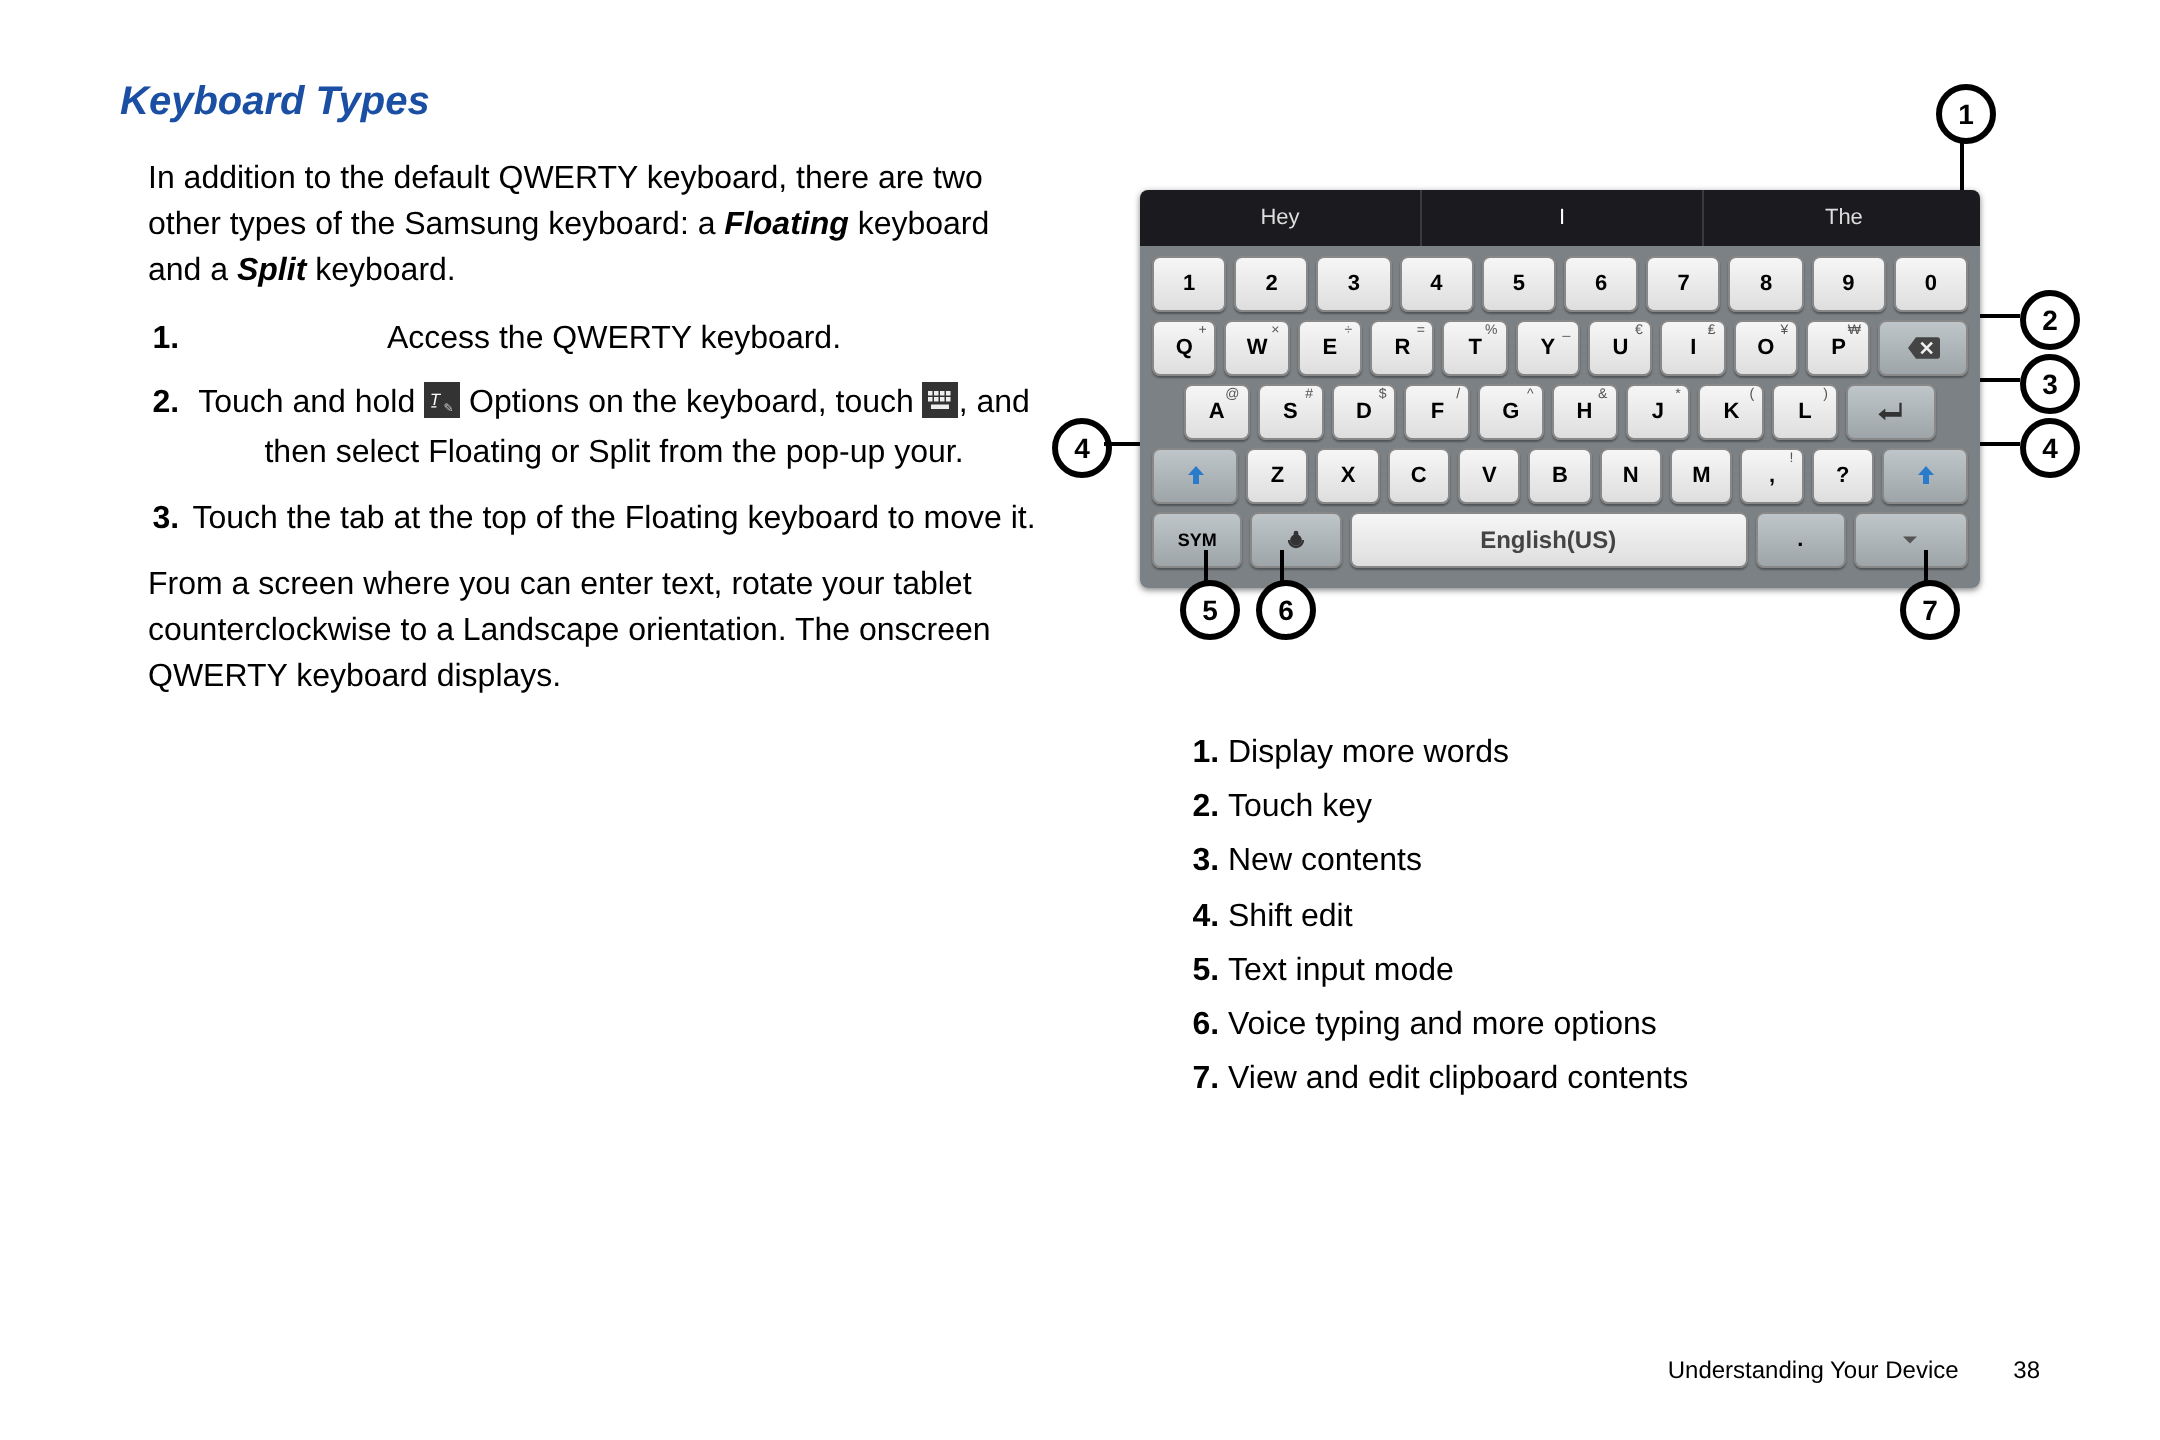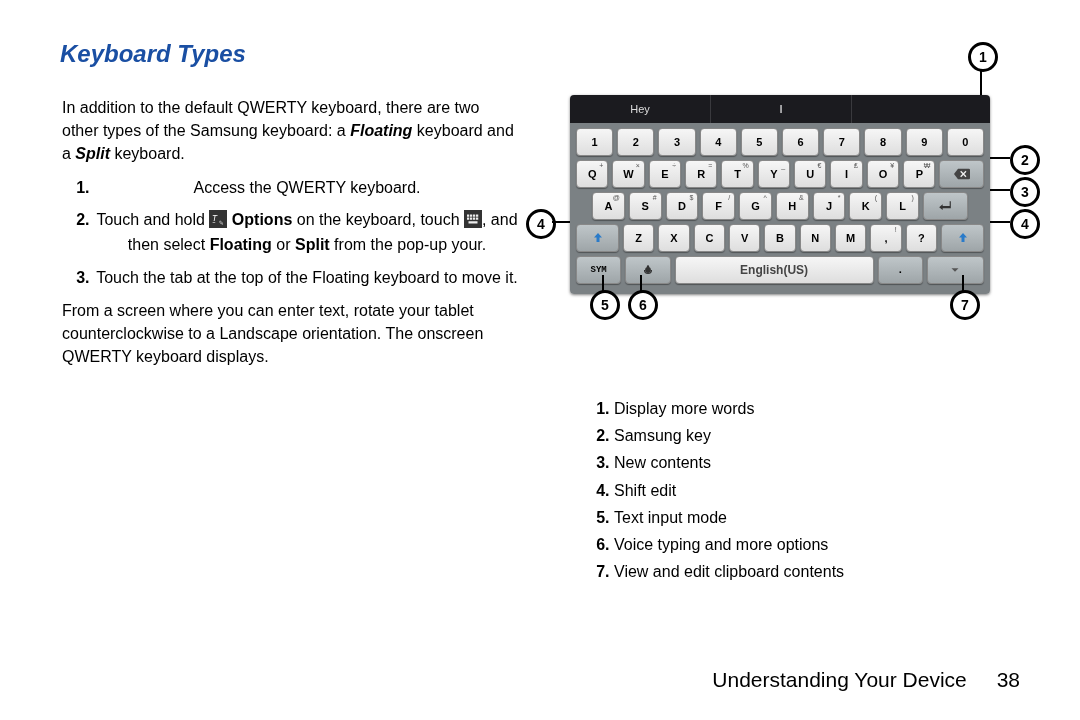--- a/index.html
+++ b/index.html
@@ -1,51 +1,51 @@
 <!DOCTYPE html>
 <html><head>
 <meta charset="utf-8">
 <style>
   html,body{margin:0;padding:0;width:1080px;height:720px;background:#fff;font-family:Arial,Helvetica,sans-serif;color:#000;}
   .page{position:relative;width:1080px;height:720px;box-sizing:border-box;padding:40px 60px 30px 60px;}
   .cols{display:flex;gap:40px;}
   .col-left{flex:0 0 460px;}
   .col-right{flex:1;position:relative;}
-  h2.blue{color:#1a4fa3;font-style:italic;font-weight:800;font-size:24px;margin:0 0 28px 0;}
+  h2.blue{color:#1a4fa3;font-style:italic;font-weight:800;font-size:20px;margin:0 0 15px 0;}
   h3.blue{color:#1a4fa3;font-weight:800;font-style:italic;font-size:16px;margin:22px 0 8px 0;}
-  p.body{font-size:16px;line-height:1.45;margin:0 0 10px 2px;}
+  p.body{font-size:16px;line-height:1.45;margin:0 0 10px 14px;}
   ol.steps{margin:0 0 0 14px;padding-left:20px;font-size:16px;line-height:1.55;}
   ol.steps > li{margin-bottom:8px;text-align:center;}
   ol.steps > li::marker{font-weight:bold;}
-  .bold{font-weight:bold;}
+  .bold{font-weight:normal;}
   .italic{font-style:italic;font-weight:bold;}
   .inline-icon{display:inline-block;width:18px;height:18px;border-radius:3px;background:#333;vertical-align:-3px;}
   .inline-icon svg{width:100%;height:100%;}
   .kb-wrap{position:relative;width:420px;height:184px;margin-top:55px;margin-left:10px;}
   .kb{position:absolute;left:0;top:0;width:420px;border-radius:4px;overflow:hidden;box-shadow:0 1px 3px rgba(0,0,0,.5);}
   .kb-suggest{display:flex;background:#1b1b1f;height:28px;align-items:flex-start;font-size:11px;color:#ddd;}
   .kb-suggest .word{flex:0 0 33.33%;text-align:center;border-right:1px solid #3a3a3e;line-height:28px;}
   .kb-suggest .mid{color:#fff;}
   .kb-body{background:#7b8184;padding:5px 6px 6px 6px;}
   .krow{display:flex;gap:4px;justify-content:center;margin-bottom:4px;}
   .key{flex:1;min-width:0;height:26px;background:linear-gradient(#f6f6f6,#dedede);border:1px solid #888;border-radius:4px;font-size:11px;font-weight:600;display:flex;align-items:center;justify-content:center;box-shadow:0 1px 1px rgba(0,0,0,.35);position:relative;}
   .key .sup{position:absolute;top:1px;right:4px;font-size:7px;color:#555;font-weight:400;}
   .key.wide{flex:1.4;}
   .key.space{flex:5;font-size:12px;color:#444;}
-  .key.dark{background:linear-gradient(#bfc6c9,#9ea5a8);font-family:Liberation Mono, monospace;}
+  .key.dark{background:linear-gradient(#bfc6c9,#9ea5a8);}
   .key.shift svg{width:12px;height:12px;fill:#2a7bc9;}
   .key.enter svg{width:14px;height:14px;fill:#333;}
   .key.del svg{width:16px;height:12px;fill:#333;}
   .key.arrow svg{width:14px;height:14px;fill:#555;}
   .callout{position:absolute;width:24px;height:24px;border:3px solid #000;border-radius:50%;background:#fff;font-weight:bold;font-size:14px;display:flex;align-items:center;justify-content:center;}
   .line{position:absolute;background:#000;}
   .legend{margin-top:50px;margin-left:20px;}
   .legend ol{padding-left:34px;font-size:16px;line-height:1.7;margin:0;}
   .legend ol>li::marker{font-weight:bold;}
-  .footer{position:absolute;bottom:28px;right:60px;font-size:21px;}
+  .footer{position:absolute;bottom:28px;right:60px;font-size:12px;}
   .footer .pn{margin-left:24px;}
 </style>
 </head>
 <body>
 
 <div class="page">
  <div class="cols">
   <div class="col-left">
     <h2 class="blue">Keyboard Types</h2>
     <p class="body">
@@ -78,20 +78,21 @@
     </ol>
     <p class="body">From a screen where you can enter text, rotate your tablet counterclockwise to a Landscape orientation. The onscreen QWERTY keyboard displays.</p>
   </div>
 
   <div class="col-right">
     <div class="kb-wrap">
       <div class="kb">
         <div class="kb-suggest">
           <div class="word">Hey</div>
           <div class="word mid">I</div>
+          <div class="word" style="border-right:none">The</div>
 
         </div>
         <div class="kb-body">
           <div class="krow">
             <div class="key">1</div>
             <div class="key">2</div>
             <div class="key">3</div>
             <div class="key">4</div>
             <div class="key">5</div>
             <div class="key">6</div>
@@ -253,24 +254,24 @@
       <div class="callout" style="left:20px;top:195px">5</div>
       <div class="line" style="left:32px;top:180px;width:2px;height:16px"></div>
 
       <div class="callout" style="left:58px;top:195px">6</div>
       <div class="line" style="left:70px;top:180px;width:2px;height:16px"></div>
 
       <div class="callout" style="left:380px;top:195px">7</div>
       <div class="line" style="left:392px;top:180px;width:2px;height:16px"></div>
     </div>
 
-    <div class="legend" style="margin-top:116px;">
+    <div class="legend" style="margin-top:84px;">
       <ol>
         <li>Display more words</li>
-        <li>Samsung key</li>
+        <li>Touch key</li>
         <li>New contents</li>
         <li>Shift edit</li>
         <li>Text input mode</li>
         <li>Voice typing and more options</li>
         <li>View and edit clipboard contents</li>
       </ol>
     </div>
   </div>
  </div>
 

